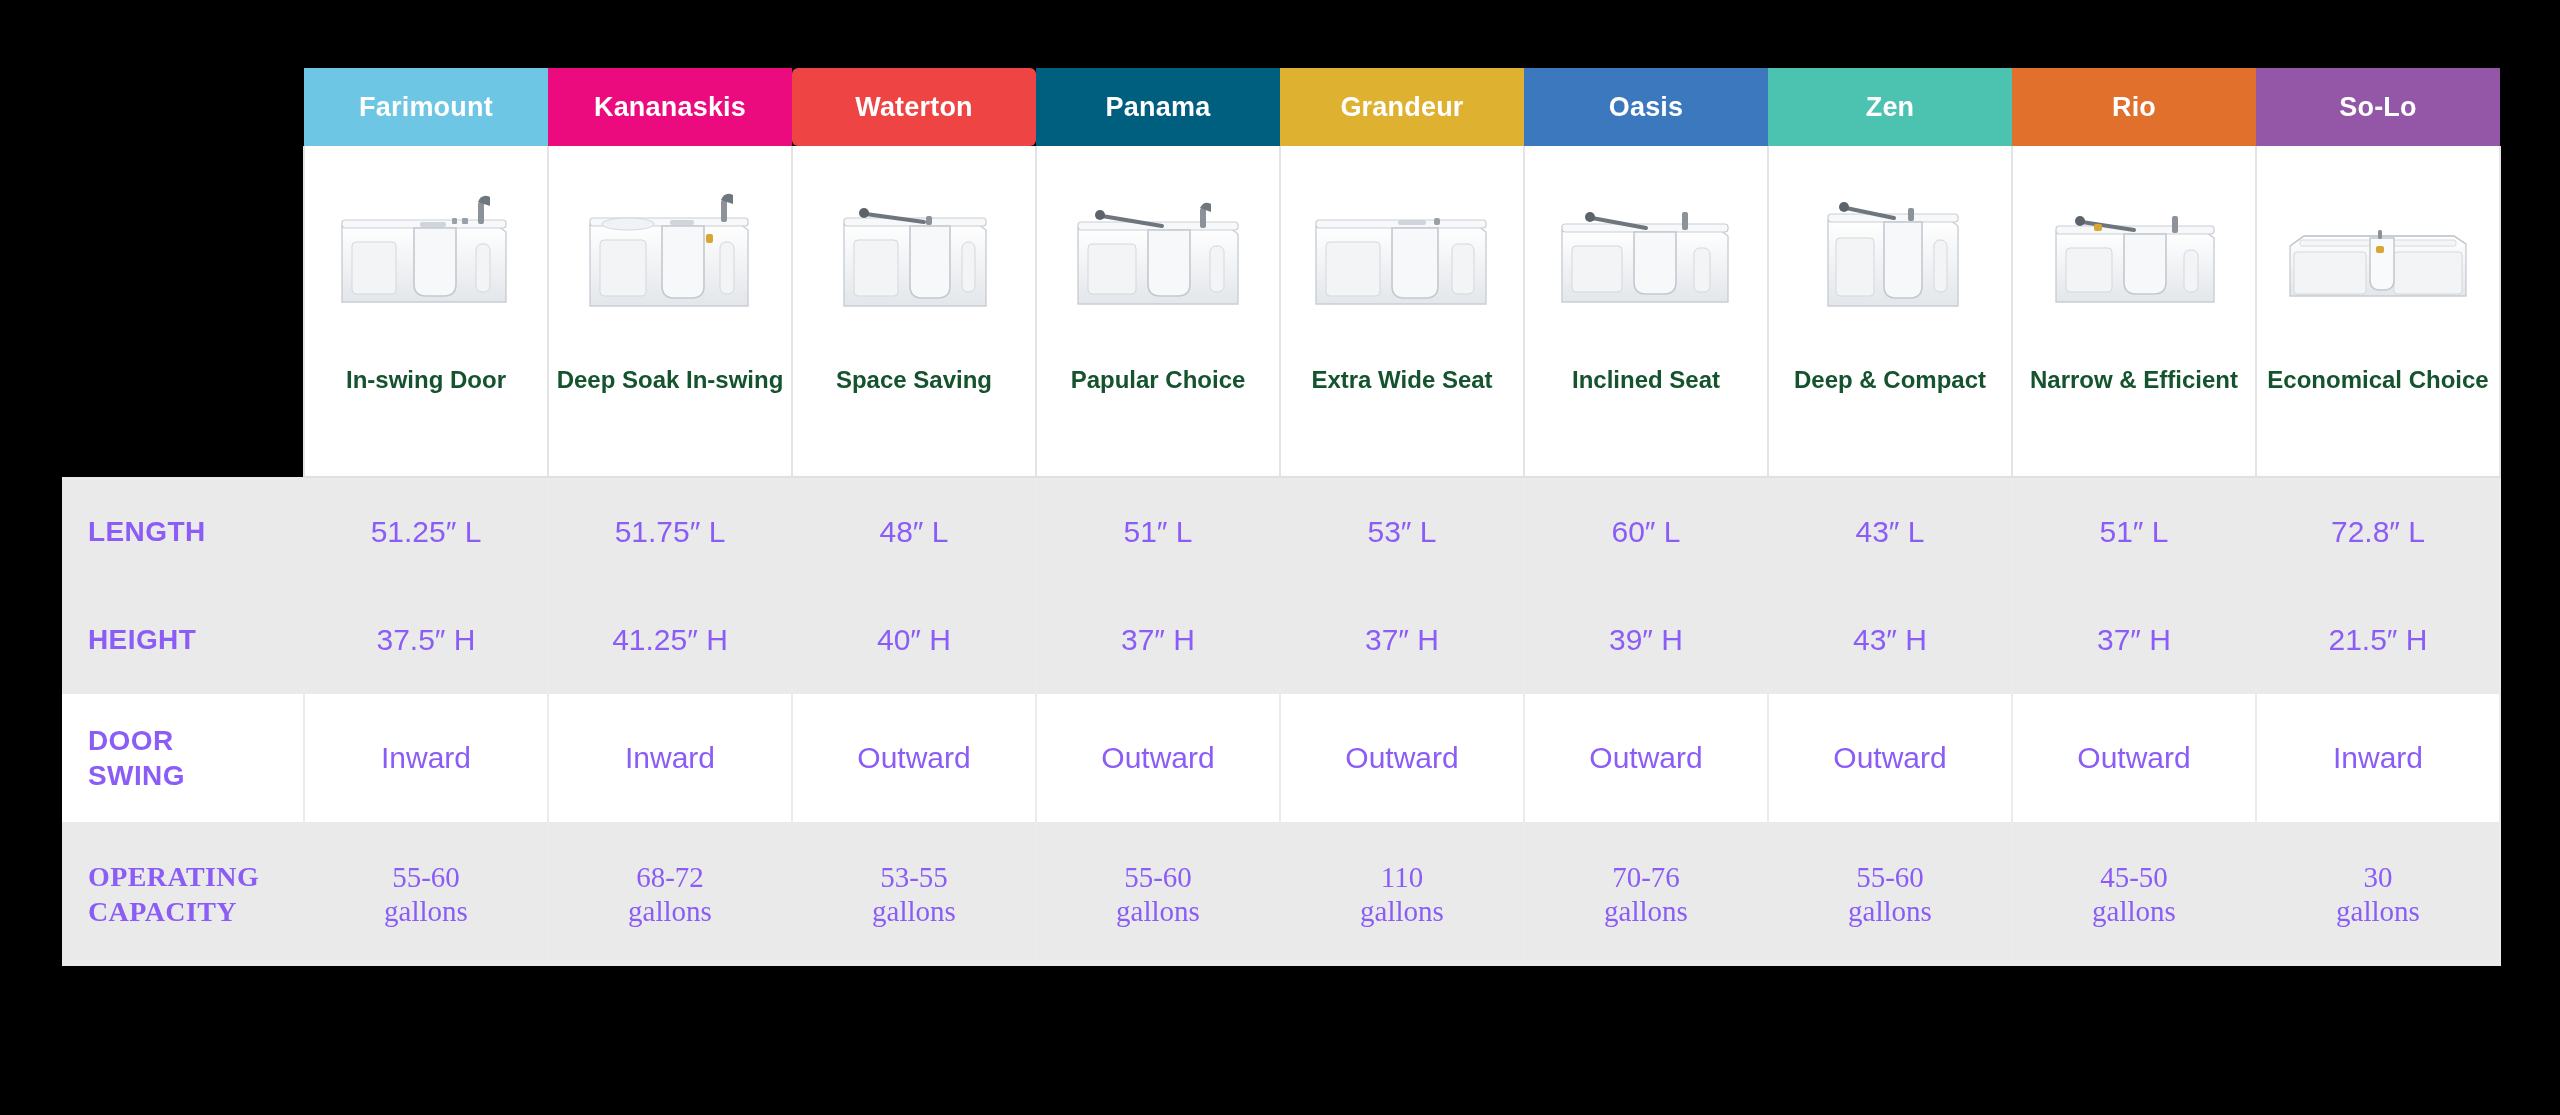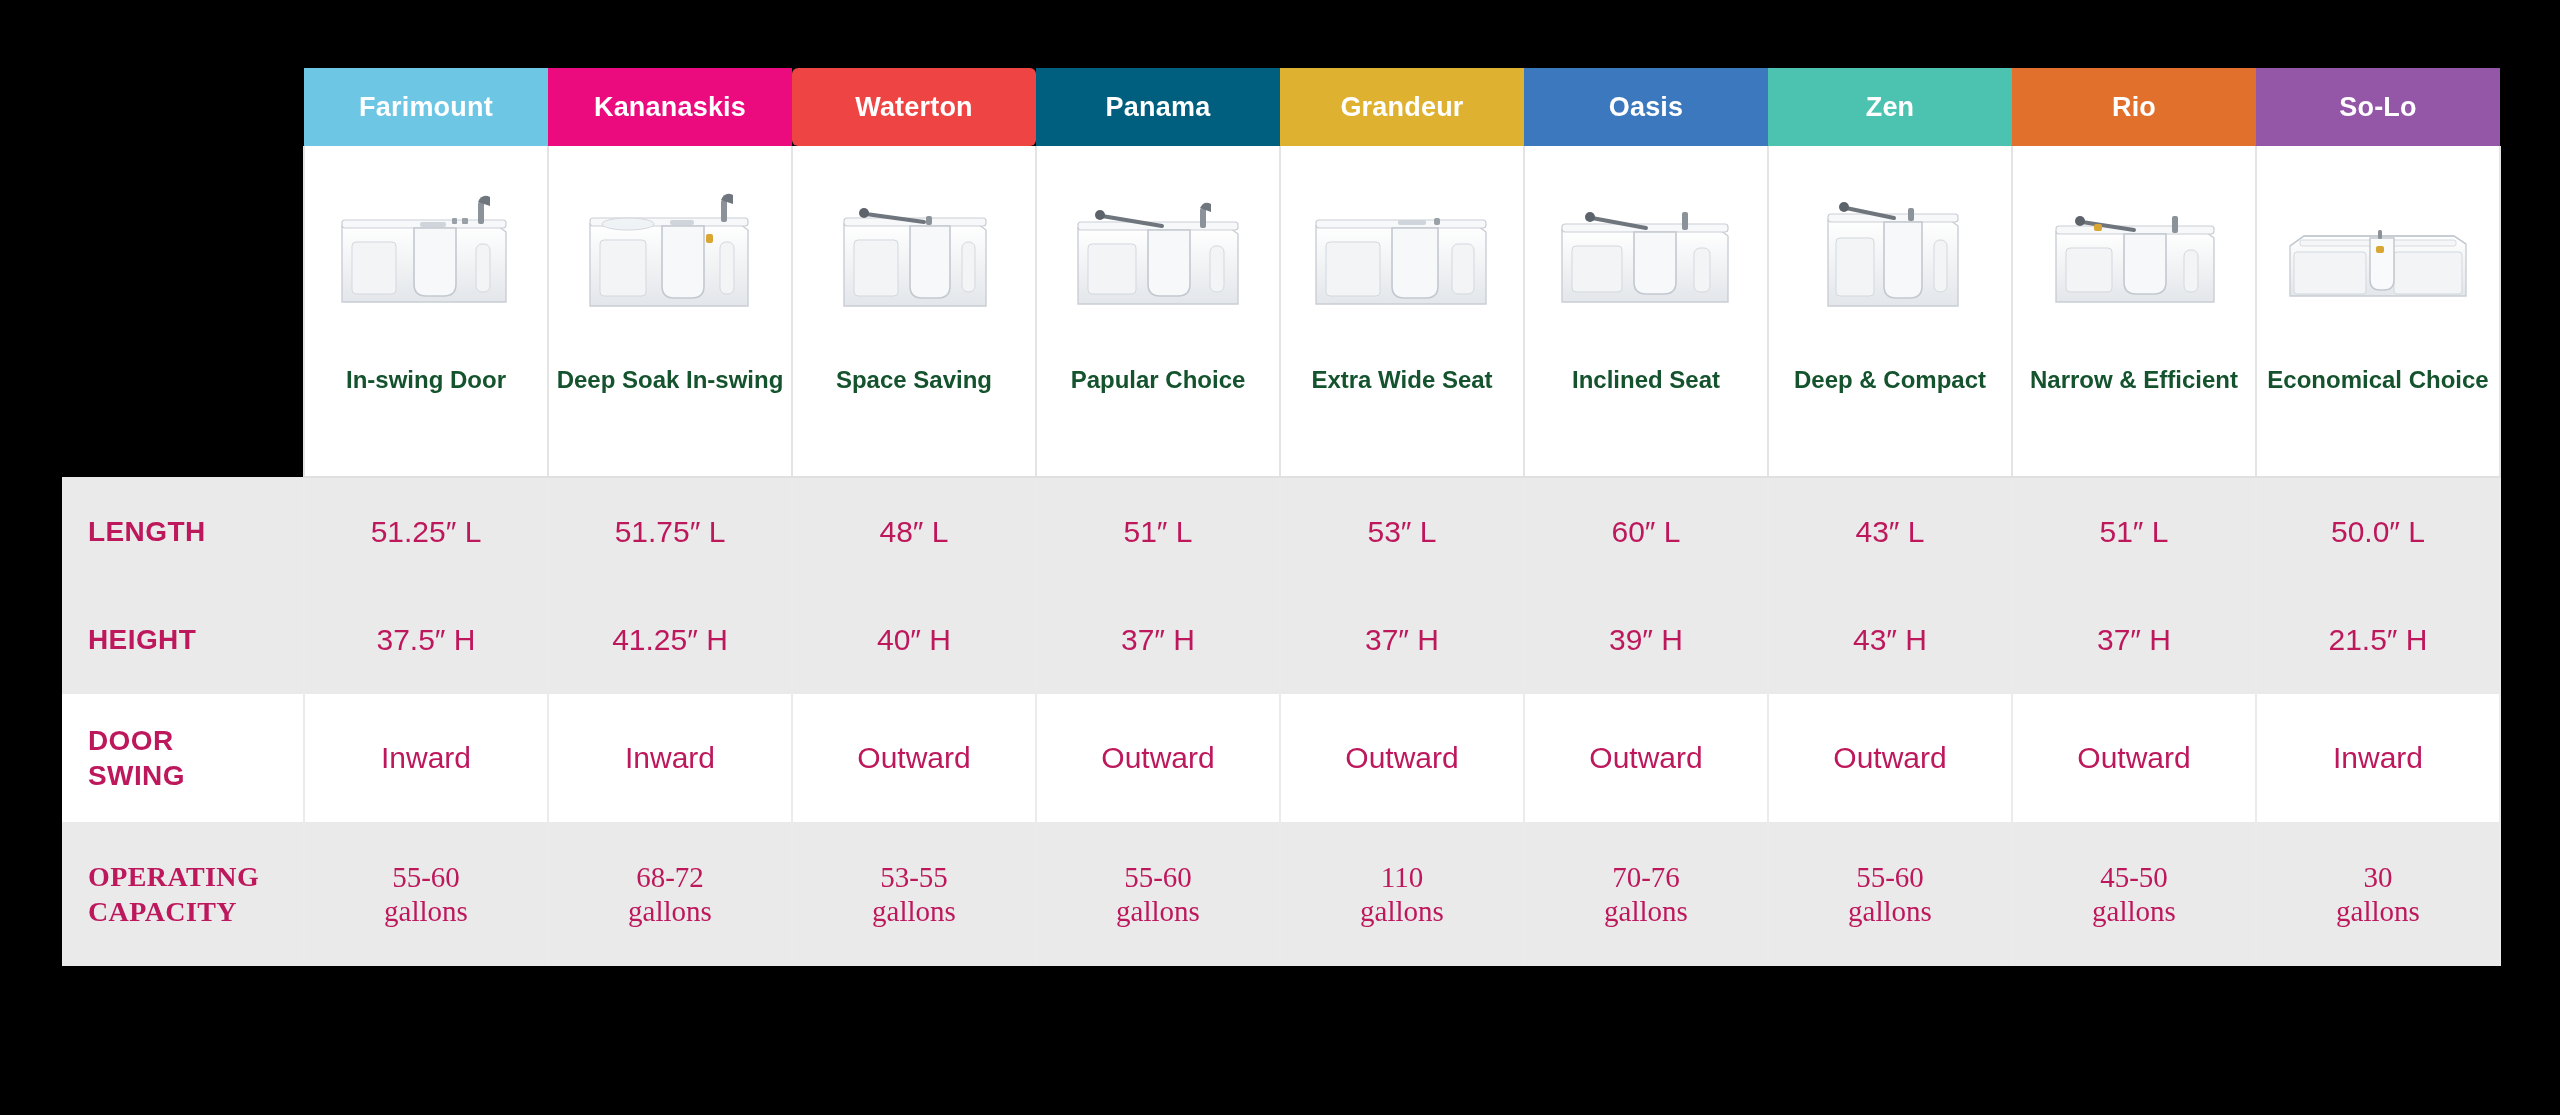--- a/index.html
+++ b/index.html
@@ -82,21 +82,21 @@
     color: #14532d;
     line-height: 1.15;
     text-align: center;
   }
 
   
   tr.data-row td {
     text-align: center;
     vertical-align: middle;
     font-size: 30px;
-    color: #be185d;
+    color: #8b5cf6;
     border-left: 2px solid #ebebeb;
     border-right: 2px solid #ebebeb;
     padding: 8px 4px;
     line-height: 1.18;
     margin-left: 28px;
   }
   tr.data-row td.rowlabel {
     text-align: left;
     padding-left: 26px;
     font-size: 28px;
@@ -316,21 +316,21 @@
       <tr class="data-row shade r-length">
         <td class="rowlabel">LENGTH</td>
         <td>51.25″ L</td>
         <td>51.75″ L</td>
         <td>48″ L</td>
         <td>51″ L</td>
         <td>53″ L</td>
         <td>60″ L</td>
         <td>43″ L</td>
         <td>51″ L</td>
-        <td>50.0″ L</td>
+        <td>72.8″ L</td>
       </tr>
 
 
       <tr class="data-row shade r-height">
         <td class="rowlabel">HEIGHT</td>
         <td>37.5″ H</td>
         <td>41.25″ H</td>
         <td>40″ H</td>
         <td>37″ H</td>
         <td>37″ H</td>

